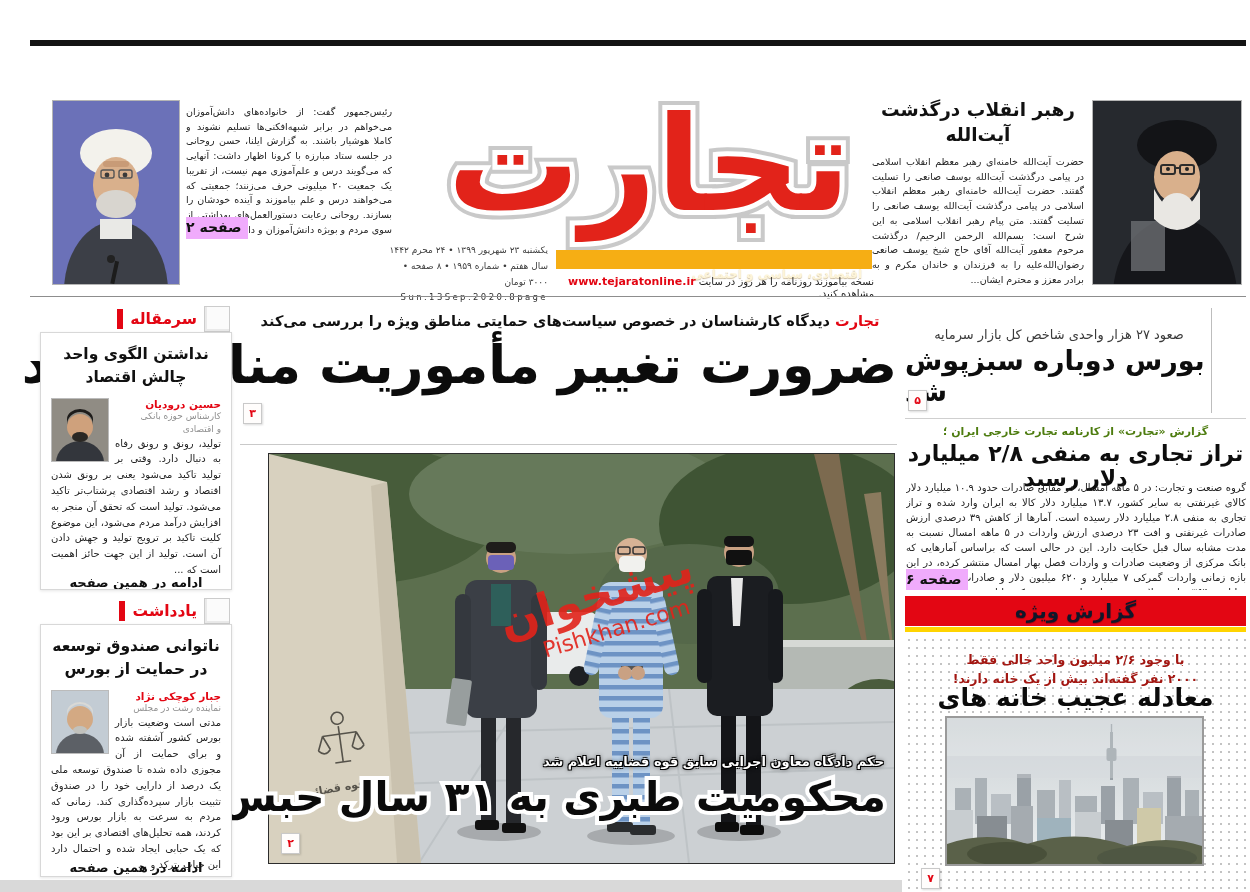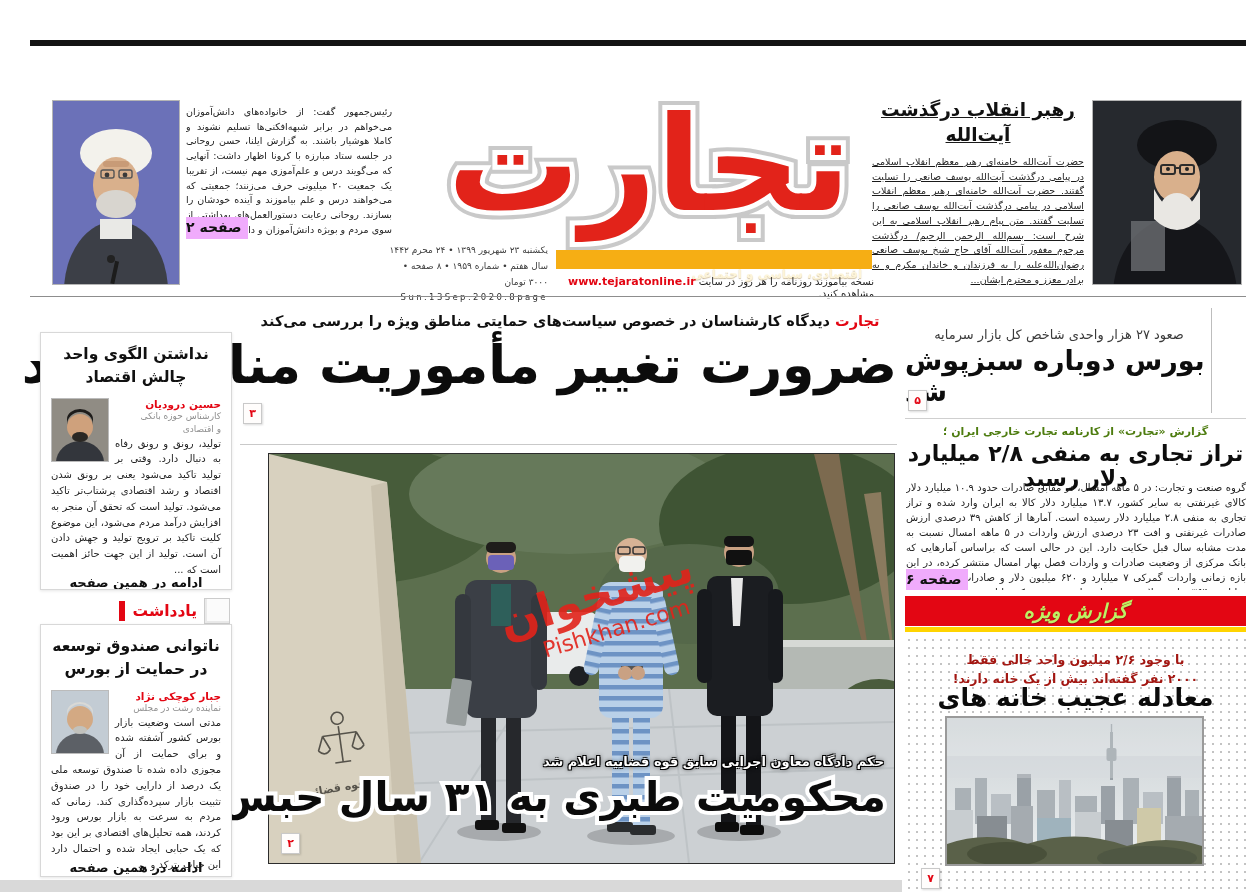--- a/index.html
+++ b/index.html
@@ -31,21 +31,21 @@
 
   
   .ph{border:1px solid #b5b5b5;overflow:hidden;background:#888;}
   .ph-rouhani{left:52px;top:100px;width:126px;height:183px;}
   .ph-khamenei{left:1092px;top:100px;width:148px;height:183px;}
   .ph svg{display:block;width:100%;height:100%;}
 
   
   .flank{height:190px;overflow:hidden;}
   .tl-art{left:186px;top:98px;width:206px;}
-  .tr-art{left:872px;top:98px;width:212px;text-decoration:underline;}
+  .tr-art{left:872px;top:98px;width:212px;}
   .flank .hl{font-size:18.5px;font-weight:bold;line-height:1.35;text-align:center;color:#111;}
   .flank .body{position:relative;margin-top:7px;font-size:9.5px;line-height:1.55;color:#222;height:134px;overflow:hidden;}
   .pageref{position:absolute;left:0;bottom:0;background:#f0abfc;padding-right:6px;font-weight:bold;font-size:14px;color:#111;}
 
   
   .lead-kicker{left:250px;top:313px;width:640px;text-align:center;font-size:14.5px;font-weight:bold;color:#111;}
   .lead-headline{left:243px;top:330px;width:654px;text-align:center;font-size:52px;font-weight:bold;
                  line-height:1.35;color:#0c0c0c;white-space:nowrap;}
   .lead-rule{left:240px;top:444px;width:657px;height:1px;background:#c9c9c9;}
 
@@ -91,21 +91,21 @@
 
   
   .rail-vline{left:1211px;top:308px;width:1px;height:105px;background:#bdbdbd;}
   .bourse-kicker{left:905px;top:327px;width:308px;text-align:center;font-size:13px;color:#3a3a3a;}
   .bourse-head{left:905px;top:345px;width:308px;text-align:left;font-size:27px;font-weight:bold;color:#0d0d0d;}
   .rail-rule{left:905px;top:418px;width:341px;height:1px;background:#cfcfcf;}
   .trade-kicker{left:905px;top:425px;width:341px;text-align:center;font-size:11px;color:#4d7c0f;font-weight:bold;}
   .trade-head{left:905px;top:441px;width:341px;text-align:center;font-size:22px;font-weight:bold;color:#0d0d0d;}
   .trade-body{left:906px;top:480px;width:340px;height:110px;font-size:10px;line-height:1.5;color:#222;overflow:hidden;}
   .banner{left:905px;top:596px;width:341px;height:30px;background:#e30613;display:flex;align-items:center;justify-content:center;}
-  .banner .t{color:#bef264;font-size:20px;font-weight:bold;text-shadow:0 1px 1px rgba(0,0,0,.3);font-style:italic;}
+  .banner .t{color:#0f172a;font-size:20px;font-weight:bold;text-shadow:0 1px 1px rgba(0,0,0,.3);}
   .banner-under{left:905px;top:627px;width:341px;height:5px;background:#ffd400;}
   .special-bg{left:905px;top:636px;width:341px;height:256px;background-color:#fff;
     background-image:radial-gradient(#c3c3c3 1.1px, transparent 1.35px);background-size:8px 8px;}
   .housing-kicker{left:905px;top:650px;width:341px;text-align:center;font-size:12.5px;font-weight:bold;color:#a31712;line-height:1.55;}
   .housing-head{left:905px;top:683px;width:341px;text-align:center;font-size:25px;font-weight:bold;color:#0b0b0b;}
   .city-photo{left:945px;top:716px;width:255px;height:146px;border:2px solid #9a9a9a;background:#dfe3e5;}
   .city-photo svg{display:block;width:100%;height:100%;}
 </style>
 </head>
 <body>
@@ -290,20 +290,25 @@
     </div>
 
     <div class="photo-caption">حکم دادگاه معاون اجرایی سابق قوه قضاییه اعلام شد</div>
     <div class="overlay-wrap">
       <span class="ov ov1">محکومیت طبری به ۳۱ سال حبس</span>
       <span class="ov ov2">محکومیت طبری به ۳۱ سال حبس</span>
     </div>
     <div class="badge b-photo">۲</div>
   </div>
 
+  <div class="abs sec-hdr h-ed">
+    <span class="sq"></span>
+    <span class="t">سرمقاله</span>
+    <span class="tick"></span>
+  </div>
   <div class="abs sbox ed-box">
     <div class="hl">
       <span style="display:block">نداشتن الگوی واحد</span>
       <span style="display:block">چالش اقتصاد</span>
     </div>
     <div class="aphoto">
       <svg viewBox="0 0 56 62">
         <rect width="56" height="62" fill="#8c9099"></rect>
         <rect width="56" height="62" fill="#a7790f" opacity=".15"></rect>
         <ellipse cx="28" cy="64" rx="24" ry="22" fill="#33363c"></ellipse>

